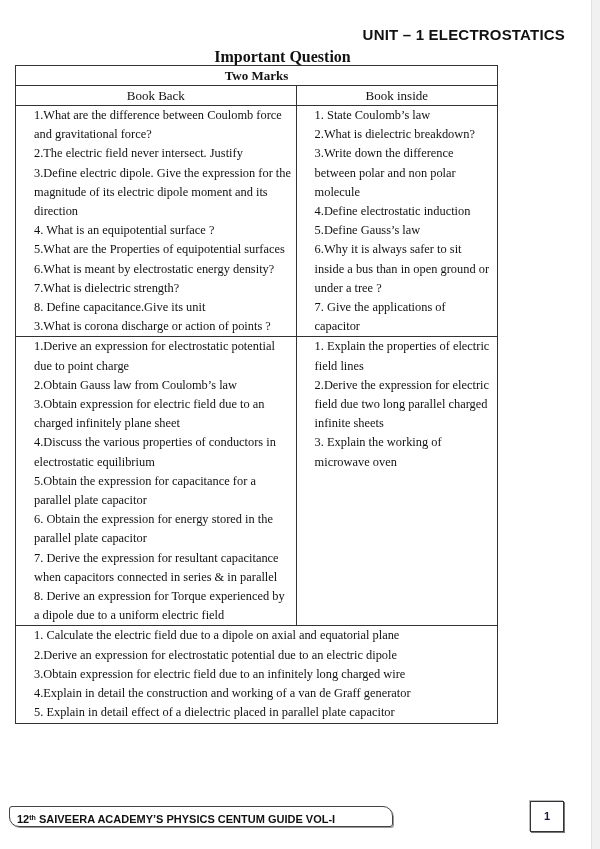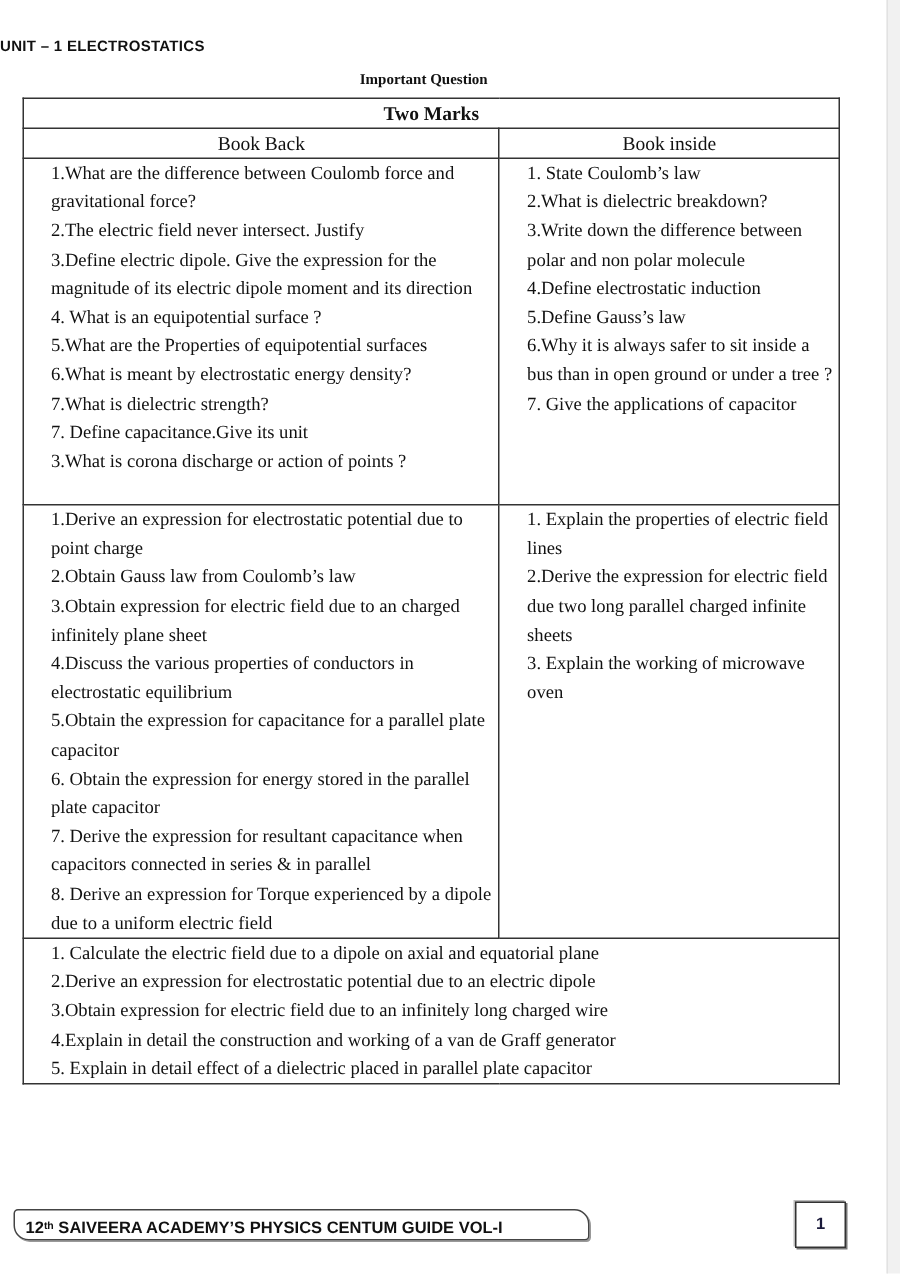--- a/index.html
+++ b/index.html
@@ -2,29 +2,29 @@
 <html><head>
 <meta charset="utf-8">
 <style>
   html, body { margin: 0; padding: 0; }
   body {
     width: 600px; height: 849px; background: #ffffff; position: relative; overflow: hidden;
     font-family: "Liberation Serif", serif; color: #111;
   }
   .right-strip { position: absolute; top: 0; right: 0; width: 8px; height: 849px; background: #f1f1f1; border-left: 1px solid #e2e2e2; }
   .title {
-    position: absolute; top: 26px; left: 0; width: 565px; text-align: left;
-    font-family: "Liberation Sans", sans-serif; font-weight: bold; font-size: 10px; letter-spacing: 0.2px;
+    position: absolute; top: 26px; left: 0; width: 565px; text-align: right;
+    font-family: "Liberation Sans", sans-serif; font-weight: bold; font-size: 15px; letter-spacing: 0.2px;
   }
   .subtitle {
     position: absolute; top: 48px; left: 0; width: 565px; text-align: center;
-    font-weight: bold; font-size: 10px;
+    font-weight: bold; font-size: 16px;
   }
   table.q {
-    position: absolute; top: 65px; left: 15px; width: 545px;
+    position: absolute; top: 65px; left: 15px; width: 483px;
     border-collapse: collapse; font-size: 12.4px; line-height: 19.2px;
   }
   table.q td { border: 1.3px solid #333; vertical-align: top; padding: 0 3px; }
   table.q td.sec { text-align: center; font-weight: bold; font-size: 13px; line-height: 19px; padding: 0; }
   table.q td.hdr { text-align: center; font-weight: normal; font-size: 13px; line-height: 19px; }
   td.left { width: 311px; }
   td.right { width: 220px; }
   .item { display: block; white-space: normal; margin-left: 15px; }
   .five .item { white-space: nowrap; }
   .footer-tag {
@@ -62,21 +62,21 @@
   </tr>
   <tr>
     <td class="left" style="height:230px;">
       <span class="item">1.What are the difference between Coulomb force and gravitational force?</span>
       <span class="item">2.The electric field never intersect. Justify</span>
       <span class="item">3.Define electric dipole. Give the expression for the magnitude of its electric dipole moment and its direction</span>
       <span class="item">4. What is an equipotential surface ?</span>
       <span class="item">5.What are the Properties of equipotential surfaces</span>
       <span class="item">6.What is meant by electrostatic energy density?</span>
       <span class="item">7.What is dielectric strength?</span>
-      <span class="item">7. Define capacitance.Give its unit</span>
+      <span class="item">8. Define capacitance.Give its unit</span>
       <span class="item">3.What is corona discharge or action of points  ?</span>
     </td>
     <td class="right">
       <span class="item">1. State Coulomb’s law</span>
       <span class="item">2.What is dielectric breakdown?</span>
       <span class="item">3.Write down the difference between polar and non polar molecule</span>
       <span class="item">4.Define electrostatic induction</span>
       <span class="item">5.Define Gauss’s law</span>
       <span class="item">6.Why it is always safer to sit inside a bus than in open ground or under a tree ?</span>
       <span class="item">7. Give the applications of capacitor</span>

